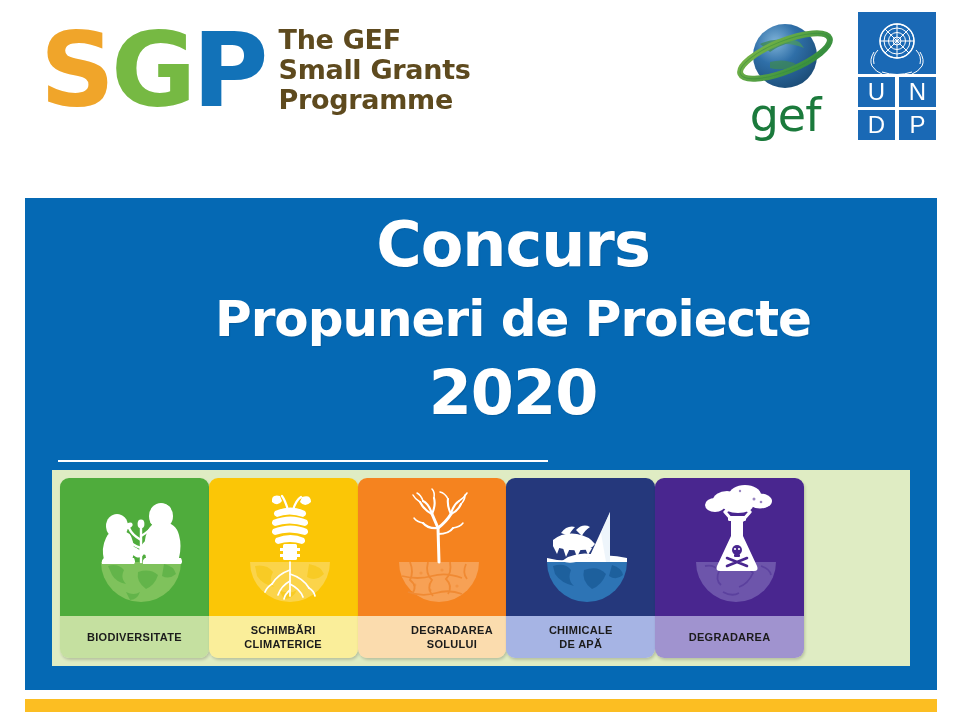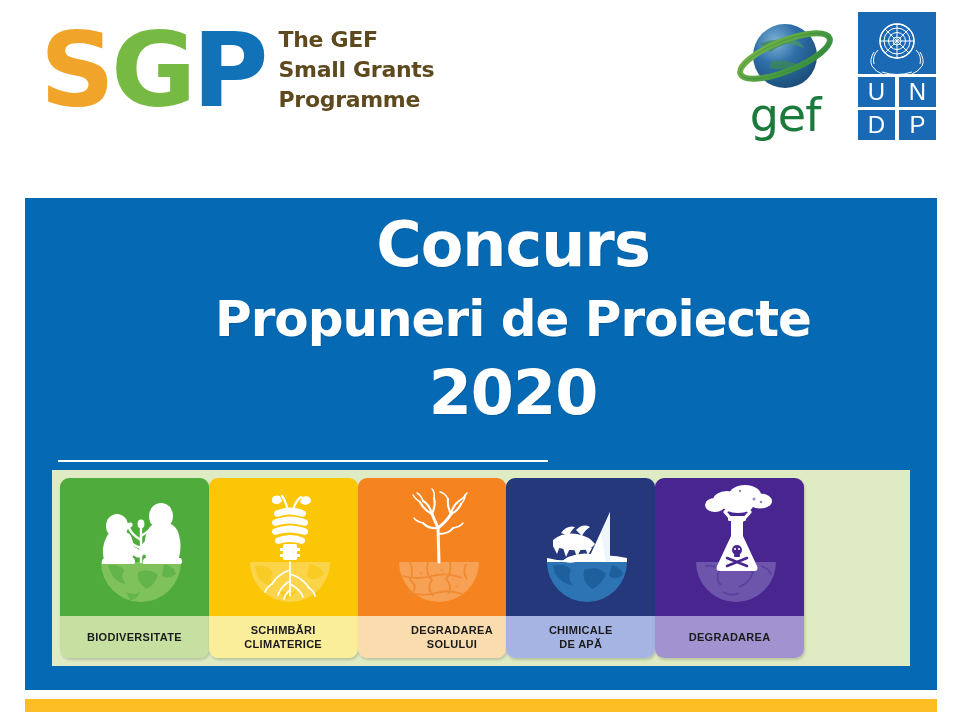--- a/index.html
+++ b/index.html
@@ -27,21 +27,21 @@
     letter-spacing:-4px;
     font-family:"DejaVu Sans", sans-serif;
     display:flex;align-items:baseline;
   }
   #sgp-letters .l-s{color:#f0a52a;}
   #sgp-letters .l-g{color:#76b943;}
   #sgp-letters .l-p{color:#1272b8;}
   #sgp-tag{
     margin-left:14px;
     color:#5e4a1e;
-    font-size:22px;line-height:30px;
+    font-size:27px;line-height:30px;
     font-weight:600;
     font-family:"DejaVu Sans", sans-serif;
     letter-spacing:-0.3px;
     white-space:pre-line;
   }
 
   
   #gef-logo{position:absolute;left:730px;top:18px;width:110px;height:122px;}
   #gef-word{
     position:absolute;left:0;top:74px;width:110px;text-align:center;

